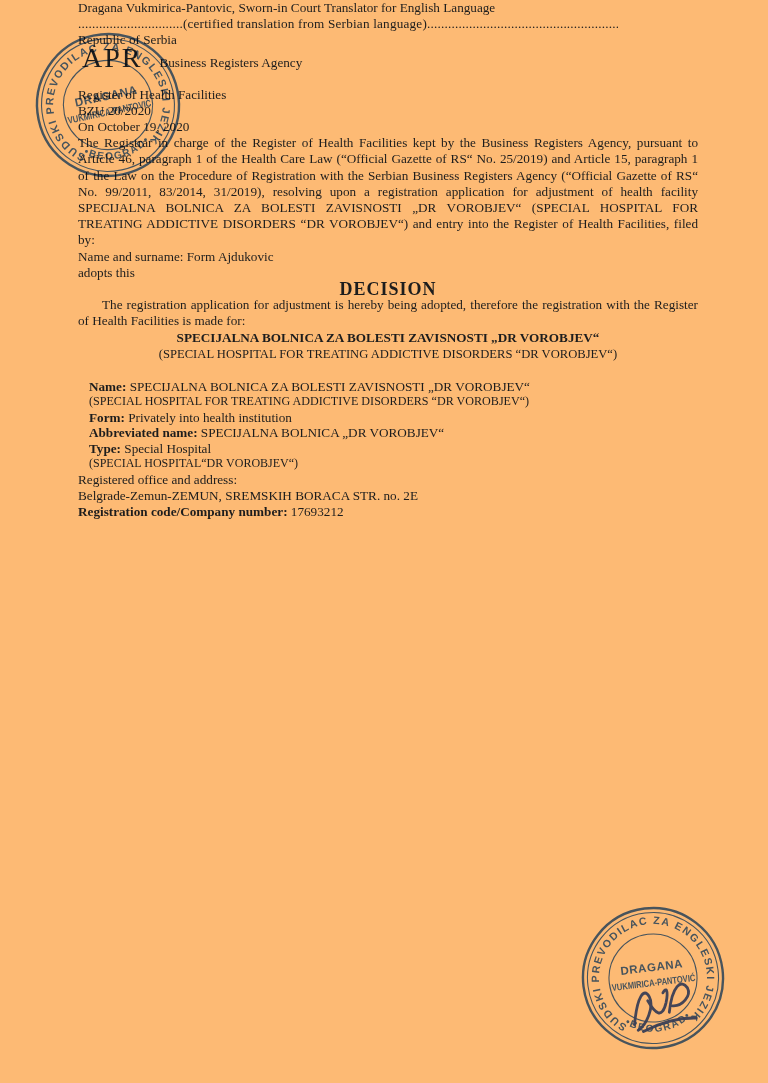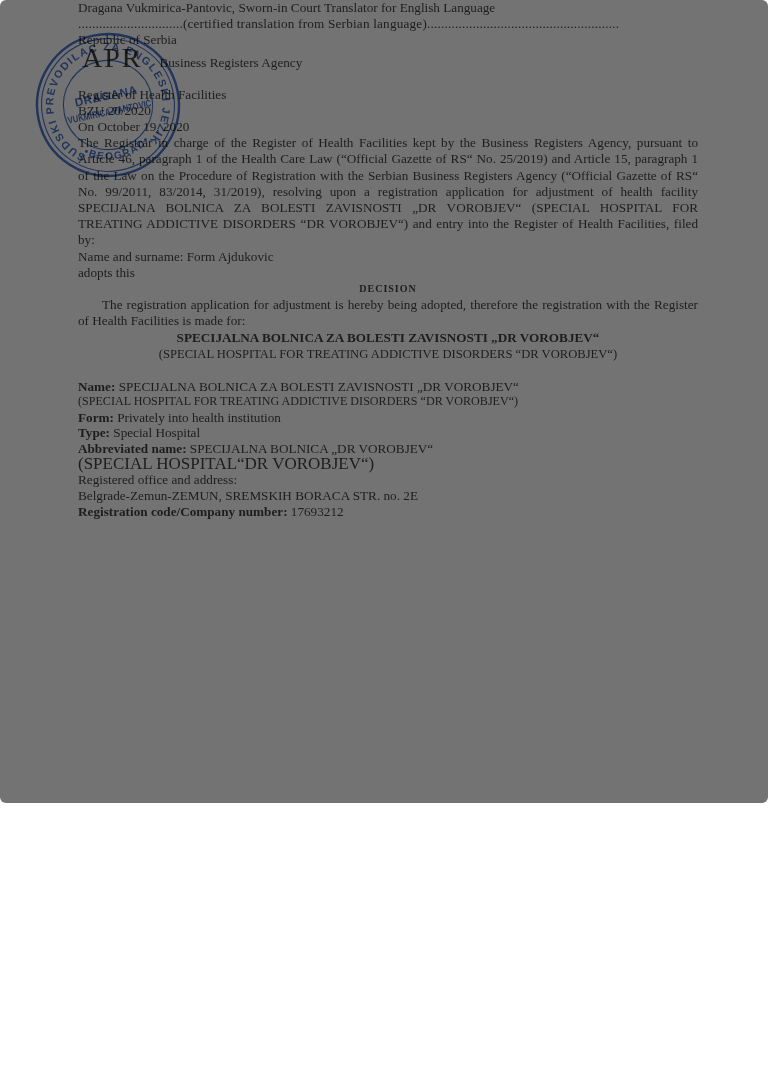--- a/index.html
+++ b/index.html
@@ -1,39 +1,39 @@
 <!DOCTYPE html>
 <html><head>
 <meta charset="utf-8">
 <style>
   html,body { margin:0; padding:0; background:#ffffff; }
   .page {
-    position:relative; width:768px; height:803px; background:#737373;
-    overflow:hidden; font-family:"Liberation Serif", serif; color:#1d1d1d;border-radius:6px;
+    position:relative; width:768px; height:1083px; background:#fdba74;
+    overflow:hidden; font-family:"Liberation Serif", serif; color:#1d1d1d;
   }
   .content { position:absolute; left:78px; top:0; width:620px; font-size:13.2px; line-height:16.2px; }
   .content p { margin:0; }
   .translator-line { margin-top:92px; }
   .dotted-line { margin-left:80px; width:540px; white-space:nowrap; overflow:hidden; letter-spacing:0.2px; }
   .country-line { margin-top:19px; margin-left:54px; }
   .apr-row { display:flex; align-items:baseline; gap:17px; margin-top:1px; margin-left:4px; height:28px; }
   .apr-text { font-size:28px; letter-spacing:2px; }
   .case-block { margin-top:9px; }
   .intro-paragraph { margin-top:12px; text-align:justify; }
   .applicant-line { margin-top:18px; }
   .adopts-line { margin-top:16px; }
-  .decision-title { margin-top:13px; text-align:center; font-weight:bold; font-size:10px; letter-spacing:1px; }
+  .decision-title { margin-top:13px; text-align:center; font-weight:bold; font-size:18px; letter-spacing:1px; }
   .decision-paragraph { margin-top:17px; text-align:justify; text-indent:24px; }
   .entity-name { margin-top:19px; text-align:center; font-weight:bold; }
   .entity-name-en { text-align:center; font-size:12.6px; }
   .data-intro { margin-top:14px; }
   .details-block { margin-top:17px; }
-  .details-block p { line-height:15.4px; }
+  .details-block p { line-height:15.4px;margin-left:11px; }
   .en-indent { margin-left:40px; font-size:12.1px; }
-  .abbr-en-indent { margin-left:228px; font-size:17px; }
+  .abbr-en-indent { margin-left:228px; font-size:12px; }
   .office-label { margin-top:24px; font-weight:normal; }
   .regcode-line { margin-top:17px; }
   .lbl { font-weight:bold; }
   .stamp { position:absolute; mix-blend-mode:multiply; opacity:0.93; }
   .stamp-top { left:31px; top:28px; width:154px; height:154px; transform:rotate(-12deg); }
   .stamp-bottom { left:577px; top:902px; width:152px; height:152px; transform:rotate(-7deg); }
   .stamp text { font-family:"Liberation Sans", sans-serif; font-weight:bold; }
   .ring-text { font-size:10.6px; letter-spacing:1.5px; }
   .beograd-text { font-size:10px; letter-spacing:1.6px; }
   .center-l1 { font-size:11.5px; letter-spacing:0.6px; }
@@ -74,22 +74,22 @@
     <p class="decision-paragraph">The registration application for adjustment is hereby being adopted, therefore the registration with the Register of Health Facilities is made for:</p>
 
     <p class="entity-name">SPECIJALNA BOLNICA ZA BOLESTI ZAVISNOSTI „DR VOROBJEV“</p>
     <p class="entity-name-en">(SPECIAL HOSPITAL FOR TREATING ADDICTIVE DISORDERS “DR VOROBJEV“)</p>
 
 
     <div class="details-block">
       <p><span class="lbl">Name:</span> <span>SPECIJALNA BOLNICA ZA BOLESTI ZAVISNOSTI „DR VOROBJEV“</span></p>
       <p class="en-indent">(SPECIAL HOSPITAL FOR TREATING ADDICTIVE DISORDERS “DR VOROBJEV“)</p>
       <p><span class="lbl">Form:</span> <span>Privately into health institution</span></p>
+      <p><span class="lbl">Abbreviated name:</span> <span>SPECIJALNA BOLNICA „DR VOROBJEV“</span></p>
       <p><span class="lbl">Type:</span> <span>Special Hospital</span></p>
-      <p><span class="lbl">Abbreviated name:</span> <span>SPECIJALNA BOLNICA „DR VOROBJEV“</span></p>
       <p class="abbr-en-indent">(SPECIAL HOSPITAL“DR VOROBJEV“)</p>
     </div>
 
     <p class="office-label">Registered office and address:</p>
     <p>Belgrade-Zemun-ZEMUN, SREMSKIH BORACA STR. no. 2E</p>
 
     <p class="regcode-line"><span class="lbl">Registration code/Company number:</span> <span>17693212</span></p>
 
   </div>
 

